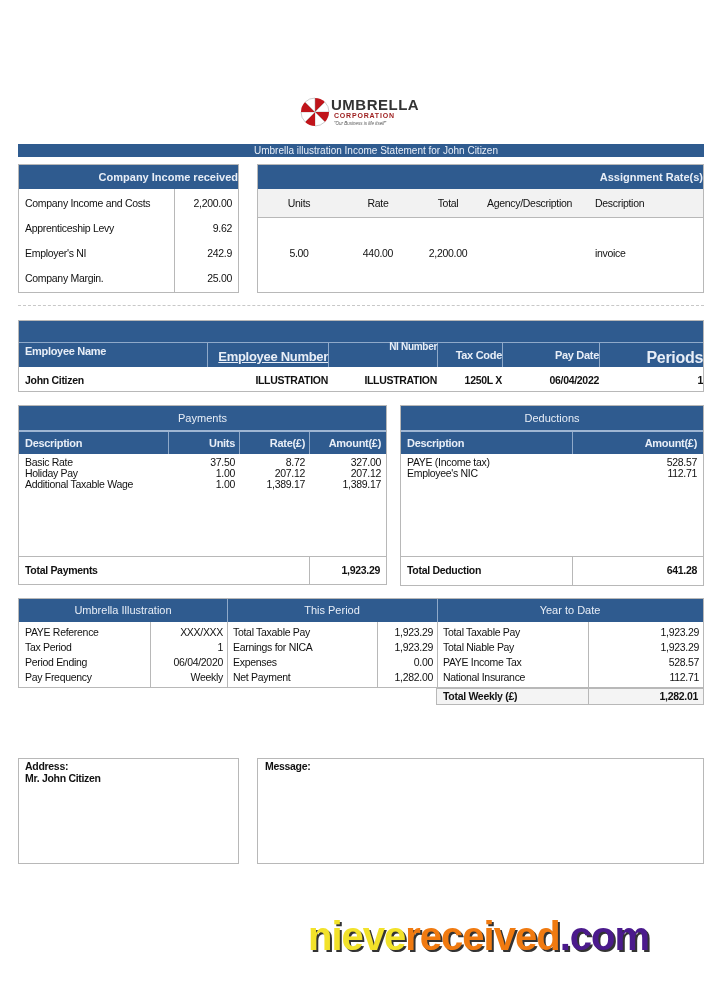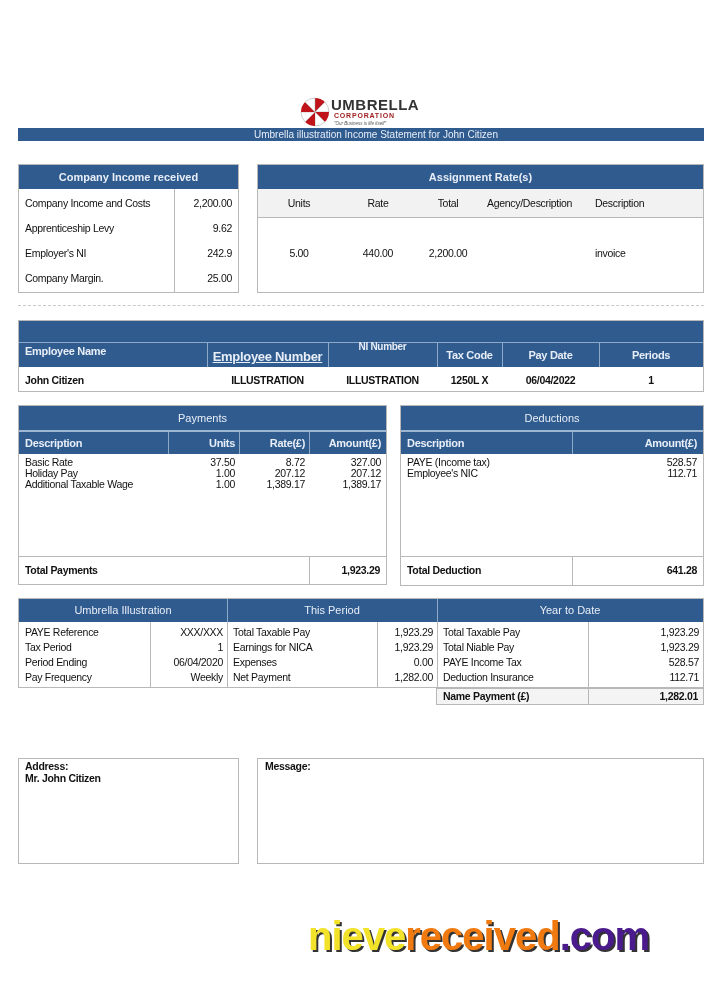--- a/index.html
+++ b/index.html
@@ -4,21 +4,21 @@
 <style>
   * { box-sizing: border-box; margin: 0; padding: 0; }
   body { width: 720px; height: 1000px; background: #ffffff; font-family: "Liberation Sans", sans-serif; color: #111; position: relative; overflow: hidden; }
   .abs { position: absolute; }
   .blue { background: #2f5b8f; color: #fff; }
   .hdr { background: #2f5b8f; color: #e8eef7; font-size: 11px; text-align: center; }
   .box { border: 1px solid #b8b8b8; }
   .cell { position: absolute; font-size: 10.5px; letter-spacing: -0.3px; }
   .r { text-align: right; }
   .c { text-align: center; }
-  .b { font-weight: bold; }
+  .b { font-weight: bold; text-align: right; }
   .vline { position: absolute; width: 1px; background: #b8b8b8; }
   .hline { position: absolute; height: 1px; background: #b8b8b8; }
   .wline { position: absolute; width: 1px; background: #8fa9c9; }
   .logo-text { font-family: "Liberation Sans", sans-serif; font-weight: bold; }
 </style>
 </head>
 <body>
 
 <div class="abs" style="left:300px;top:96px;width:130px;height:36px;">
   <svg class="abs" style="left:0;top:0" width="30" height="32" viewBox="0 0 30 32">
@@ -31,21 +31,21 @@
       <path d="M0,0 L-9.9,9.9 A14,14 0 0,1 -14,0 Z" fill="#ffffff" stroke="#999" stroke-width="0.5"></path>
       <path d="M0,0 L-14,0 A14,14 0 0,1 -9.9,-9.9 Z" fill="#c0141a"></path>
       <path d="M0,0 L-9.9,-9.9 A14,14 0 0,1 0,-14 Z" fill="#ffffff" stroke="#999" stroke-width="0.5"></path>
     </g>
   </svg>
   <div class="abs logo-text" style="left:31px;top:0px;font-size:15px;color:#333;letter-spacing:0.5px;">UMBRELLA</div>
   <div class="abs logo-text" style="left:34px;top:16px;font-size:7px;color:#9c1a1a;letter-spacing:0.8px;">CORPORATION</div>
   <div class="abs" style="left:34px;top:25px;font-size:4.5px;color:#555;font-style:italic;">"Our Business is life itself"</div>
 </div>
 
-<div class="abs hdr" style="left:18px;top:128px;width:686px;height:13px;line-height:13px;font-size:10px;padding-left:30px;">Umbrella illustration Income Statement for John Citizen</div>
+<div class="abs hdr" style="left:18px;top:144px;width:686px;height:13px;line-height:13px;font-size:10px;padding-left:30px;">Umbrella illustration Income Statement for John Citizen</div>
 
 <div class="abs box" style="left:18px;top:164px;width:221px;height:129px;">
   <div class="abs hdr b" style="left:0;top:0;width:219px;height:24px;line-height:24px;">Company Income received</div>
   <div class="vline" style="left:155px;top:24px;height:104px;"></div>
   <div class="cell" style="left:6px;top:32px;">Company Income and Costs</div>
   <div class="cell r" style="right:6px;top:32px;">2,200.00</div>
   <div class="cell" style="left:6px;top:57px;">Apprenticeship Levy</div>
   <div class="cell r" style="right:6px;top:57px;">9.62</div>
   <div class="cell" style="left:6px;top:82px;">Employer's NI</div>
   <div class="cell r" style="right:6px;top:82px;">242.9</div>
@@ -76,21 +76,21 @@
   <div class="wline" style="left:188px;top:22px;height:24px;"></div>
   <div class="wline" style="left:309px;top:22px;height:24px;"></div>
   <div class="wline" style="left:418px;top:22px;height:24px;"></div>
   <div class="wline" style="left:483px;top:22px;height:24px;"></div>
   <div class="wline" style="left:580px;top:22px;height:24px;"></div>
   <div class="cell b" style="left:6px;top:24px;color:#e8eef7;font-size:11px;">Employee Name</div>
   <div class="cell b c" style="left:188px;width:121px;top:28px;color:#e8eef7;font-size:13px;text-decoration:underline;">Employee Number</div>
   <div class="cell b c" style="left:309px;width:109px;top:20px;color:#e8eef7;font-size:10px;">NI Number</div>
   <div class="cell b c" style="left:418px;width:65px;top:28px;color:#e8eef7;font-size:11px;">Tax Code</div>
   <div class="cell b c" style="left:483px;width:97px;top:28px;color:#e8eef7;font-size:11px;">Pay Date</div>
-  <div class="cell b c" style="left:580px;width:104px;top:28px;color:#e8eef7;font-size:11px;">Periods</div>
+  <div class="cell b c" style="left:580px;width:104px;top:28px;color:#e8eef7;font-size:16px;">Periods</div>
   <div class="cell b" style="left:6px;top:53px;">John Citizen</div>
   <div class="cell b c" style="left:188px;width:121px;top:53px;">ILLUSTRATION</div>
   <div class="cell b c" style="left:309px;width:109px;top:53px;">ILLUSTRATION</div>
   <div class="cell b c" style="left:418px;width:65px;top:53px;">1250L X</div>
   <div class="cell b c" style="left:483px;width:97px;top:53px;">06/04/2022</div>
   <div class="cell b c" style="left:580px;width:104px;top:53px;">1</div>
 </div>
 
 <div class="abs box" style="left:18px;top:405px;width:369px;height:180px;">
   <div class="abs blue" style="left:0;top:0;width:367px;height:48px;"></div>
@@ -176,27 +176,27 @@
   <div class="cell r" style="left:358px;width:56px;top:56px;line-height:15px;padding-left:7px;">0.00</div>
   <div class="cell" style="left:214px;top:71px;line-height:15px;">Net Payment</div>
   <div class="cell r" style="left:358px;width:56px;top:71px;line-height:15px;">1,282.00</div>
 
   <div class="cell" style="left:424px;top:26px;line-height:15px;">Total Taxable Pay</div>
   <div class="cell r" style="left:569px;width:111px;top:26px;line-height:15px;">1,923.29</div>
   <div class="cell" style="left:424px;top:41px;line-height:15px;">Total Niable Pay</div>
   <div class="cell r" style="left:569px;width:111px;top:41px;line-height:15px;">1,923.29</div>
   <div class="cell" style="left:424px;top:56px;line-height:15px;">PAYE Income Tax</div>
   <div class="cell r" style="left:569px;width:111px;top:56px;line-height:15px;">528.57</div>
-  <div class="cell" style="left:424px;top:71px;line-height:15px;">Deduction Insurance</div>
+  <div class="cell" style="left:424px;top:71px;line-height:15px;">National Insurance</div>
   <div class="cell r" style="left:569px;width:111px;top:71px;line-height:15px;">112.71</div>
 </div>
 
 <div class="abs" style="left:436px;top:687px;width:268px;height:18px;border:1px solid #b8b8b8;border-top:2px solid #b8b8b8;background:#f4f4f4;">
   <div class="vline" style="left:151px;top:0;height:15px;"></div>
-  <div class="cell b" style="left:6px;top:1px;">Name Payment (£)</div>
+  <div class="cell b" style="left:6px;top:1px;">Total Weekly (£)</div>
   <div class="cell b r" style="right:5px;top:1px;">1,282.01</div>
 </div>
 
 <div class="abs box" style="left:18px;top:758px;width:221px;height:106px;">
   <div class="cell b" style="left:6px;top:1px;">Address:</div>
   <div class="cell b" style="left:6px;top:13px;">Mr. John Citizen</div>
 </div>
 
 <div class="abs box" style="left:257px;top:758px;width:447px;height:106px;">
   <div class="cell b" style="left:7px;top:1px;">Message:</div>

